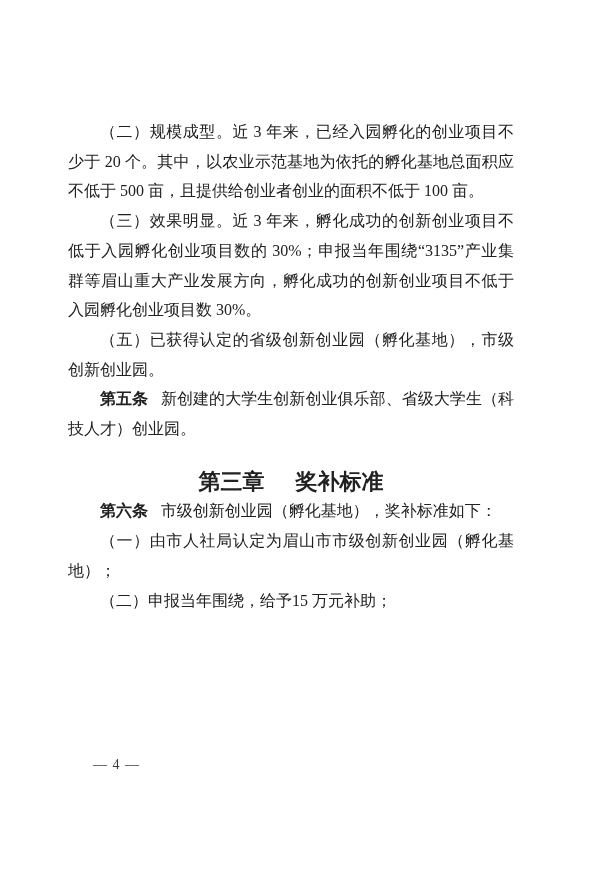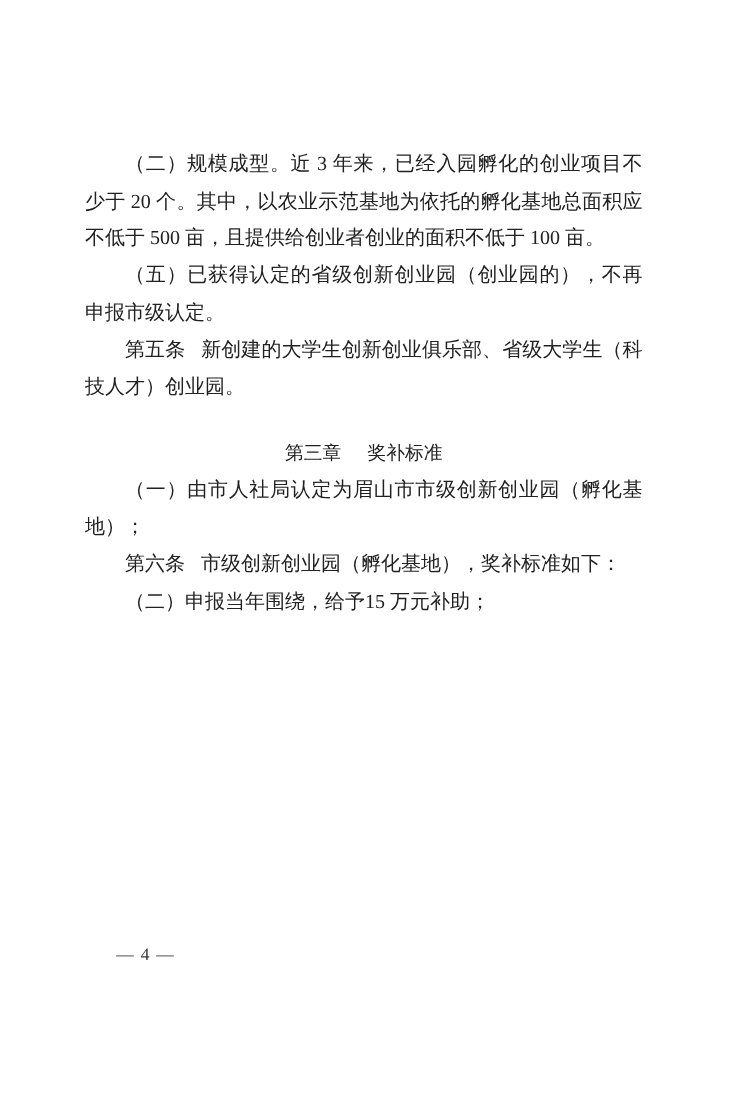--- a/index.html
+++ b/index.html
@@ -25,54 +25,55 @@
     font-size: 16px;
     line-height: 29.7px;
     text-align: justify;
   }
   p.para {
     margin: 0;
     padding: 0;
     text-indent: 2em;
   }
   p.para .lead {
-    font-weight: normal;
+    font-weight: bold;
     font-family: "Liberation Sans", "DejaVu Sans", sans-serif;
     margin-right: 0.8em;
   }
   p.chapter-heading {
     margin: 23px 0 0 0;
     padding: 0;
     text-indent: 0;
     text-align: center;
-    font-weight: normal;
-    font-size: 15px;
+    font-weight: bold;
+    font-size: 22px;
     font-family: "Liberation Sans", "DejaVu Sans", sans-serif;
   }
   p.chapter-heading .lead {
     margin-right: 1.4em;
   }
   .page-footer {
     position: absolute;
     left: 93px;
     top: 757px;
     font-size: 14px;
     letter-spacing: 1px;
     color: #3a3a3a;
   }
 </style>
 </head>
 <body>
 
 <div class="page">
   <main class="doc-body" id="doc-body">
       <p class="para"><span>（二）规模成型。近 3 年来，已经入园孵化的创业项目不少于 20 个。其中，以农业示范基地为依托的孵化基地总面积应不低于 500 亩，且提供给创业者创业的面积不低于 100 亩。</span></p>
-      <p class="para"><span>（五）已获得认定的省级创新创业园（创业园的），不再申报市级认定。</span></p>
+      <p class="para"><span>（三）效果明显。近 3 年来，孵化成功的创新创业项目不低于入园孵化创业项目数的 30%；申报当年围绕“3135”产业集群等眉山重大产业发展方向，孵化成功的创新创业项目不低于入园孵化创业项目数 30%。</span></p>
+      <p class="para"><span>（五）已获得认定的省级创新创业园（孵化基地），市级创新创业园。</span></p>
       <p class="para"><span class="lead">第五条</span><span>新创建的大学生创新创业俱乐部、省级大学生（科技人才）创业园。</span></p>
       <p class="chapter-heading"><span class="lead">第三章</span><span>奖补标准</span></p>
+      <p class="para"><span class="lead">第六条</span><span>市级创新创业园（孵化基地），奖补标准如下：</span></p>
       <p class="para"><span>（一）由市人社局认定为眉山市市级创新创业园（孵化基地）；</span></p>
-      <p class="para"><span class="lead">第六条</span><span>市级创新创业园（孵化基地），奖补标准如下：</span></p>
       <p class="para"><span>（二）申报当年围绕，给予15 万元补助；</span></p>
     </main>
   <div class="page-footer">
     <span>— 4 —</span>
   </div>
 </div>
 
 </body></html>

